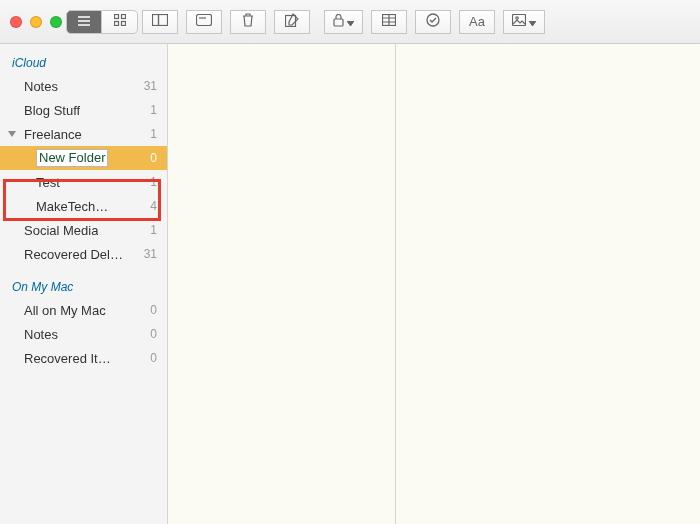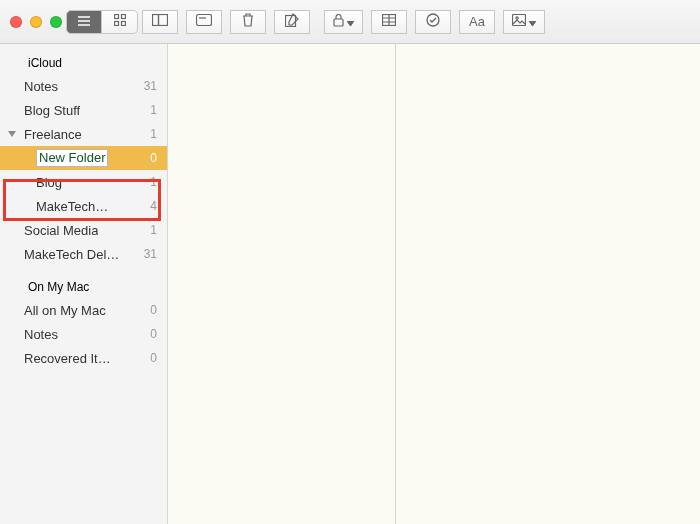--- a/index.html
+++ b/index.html
@@ -25,21 +25,21 @@
   .seg .tb-btn:first-child { border-top-left-radius: 5px; border-bottom-left-radius: 5px; }
   .seg .tb-btn:last-child  { border-top-right-radius: 5px; border-bottom-right-radius: 5px; border-left: none; }
   .row-btns .tb-btn + .tb-btn { margin-left: 8px; }
   .tb-btn svg { stroke: currentColor; }
 
   .body { display: flex; height: calc(524px - 44px); }
   .sidebar {
     width: 168px; background: #f4f4f4; border-right: 1px solid #d5d5d5;
     padding-top: 8px; font-size: 13px; color: #333; overflow: hidden;
   }
-  .section-header { padding: 4px 28px; color: #000000; font-size: 12px; }
+  .section-header { padding: 4px 12px; color: #0369a1; font-size: 12px; font-style: italic; }
   .row {
     display: flex; align-items: center; height: 24px; padding: 0 10px 0 12px;
     justify-content: space-between; cursor: default; position: relative;
   }
   .row.indent1 { padding-left: 24px; }
   .row.indent2 { padding-left: 36px; }
   .row .label { white-space: nowrap; overflow: hidden; text-overflow: ellipsis; max-width: 110px; }
   .row .count { color: #9a9a9a; font-size: 12px; padding-left: 6px; }
   .row.selected { background: #f0ba4c; }
   .row.selected .count { color: #fff; }
@@ -194,33 +194,33 @@
       <span class="label">Freelance</span>
       <span class="count">1</span>
     </div>
 
     <div class="row indent2 selected" style="position:relative;">
       <span class="edit-field">New Folder</span>
       <span class="count">0</span>
     </div>
 
     <div class="row indent2">
-      <span class="label">Blog</span>
+      <span class="label">Test</span>
       <span class="count">1</span>
     </div>
     <div class="row indent2">
       <span class="label">MakeTech…</span>
       <span class="count">4</span>
     </div>
     <div class="row indent1">
       <span class="label">Social Media</span>
       <span class="count">1</span>
     </div>
     <div class="row indent1">
-      <span class="label">MakeTech Del…</span>
+      <span class="label">Recovered Del…</span>
       <span class="count">31</span>
     </div>
 
     <div style="height:10px"></div>
     <div class="section-header">On My Mac</div>
 
     <div class="row indent1">
       <span class="label">All on My Mac</span>
       <span class="count">0</span>
     </div>

